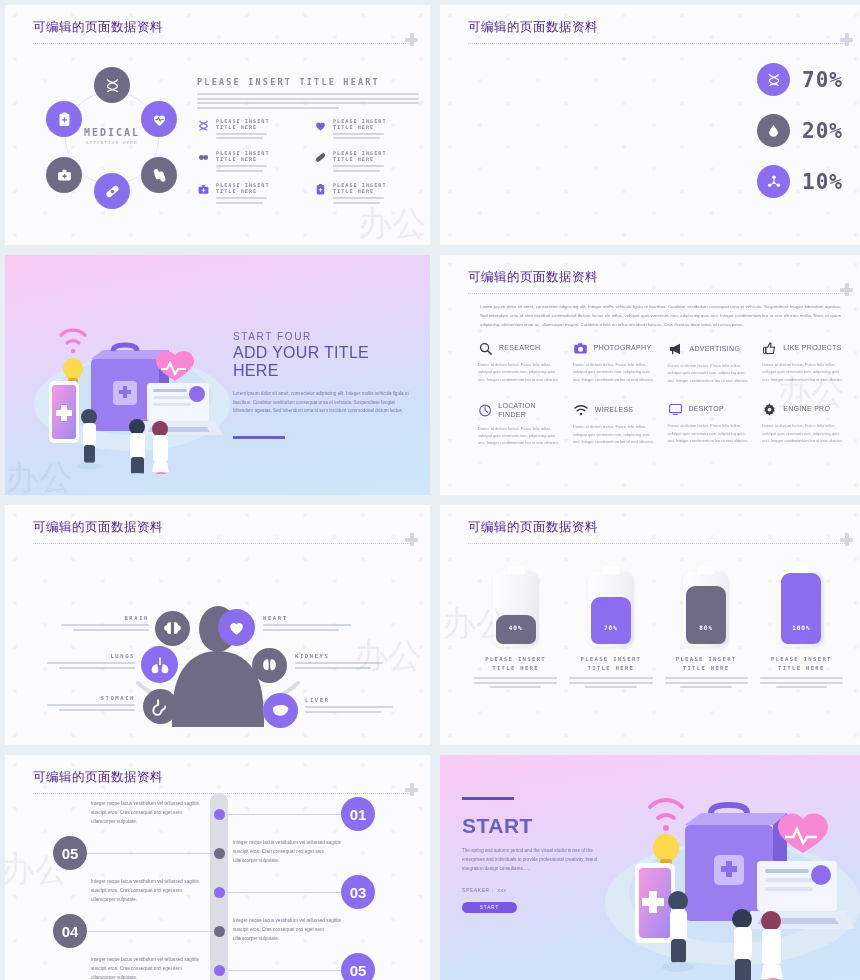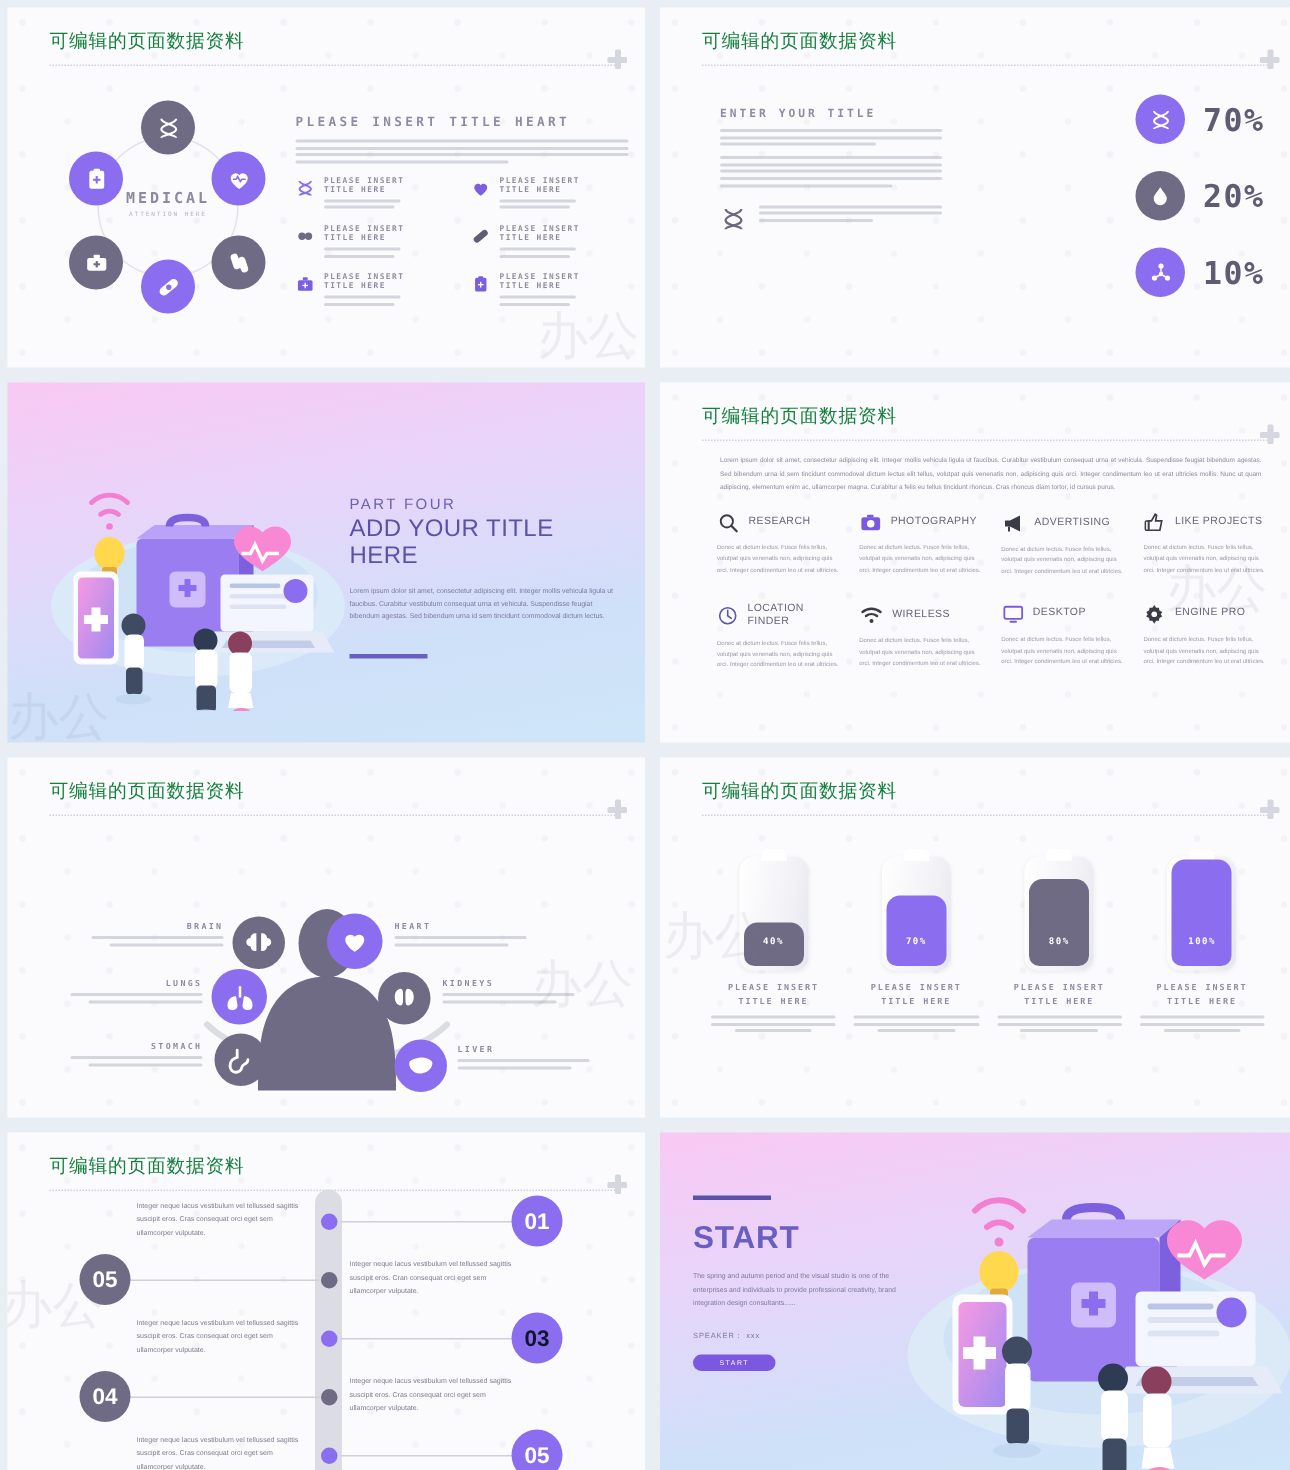--- a/index.html
+++ b/index.html
@@ -27,21 +27,21 @@
     content: "";
     position: absolute; inset: 0;
     background-image:
       radial-gradient(circle at 10px 10px, rgba(150,150,180,0.085) 2px, transparent 2.5px),
       radial-gradient(circle at 40px 32px, rgba(150,150,180,0.07) 2px, transparent 2.5px);
     background-size: 58px 44px, 58px 44px;
     pointer-events: none;
   }
   .hdr { position: absolute; left: 28px; top: 14px; right: 20px; }
   .hdr-title {
-    font-size: 12.5px; color: #15803d; letter-spacing: .5px;
+    font-size: 12.5px; color: #4c1d95; letter-spacing: .5px;
     font-family: "DejaVu Sans", "Liberation Sans", sans-serif;
   }
   .hdr-rule {
     margin-top: 7px; height: 0;
     border-top: 1px dotted #cfd2dd;
   }
   .hdr-plus {
     position: absolute; right: -8px; top: 14px;
     width: 13px; height: 13px; color: #d3d5df;
   }
@@ -291,46 +291,20 @@
 
   <div class="slide pattern">
     <div class="hdr">
       <div class="hdr-title">可编辑的页面数据资料</div>
       <div class="hdr-rule"></div>
       <div class="hdr-plus">
           <div class="plus-shape"></div>
         </div>
     </div>
 
-    <div style="position:absolute;left:40px;top:66px;width:148px;">
-      <div class="s2-h">ENTER YOUR TITLE</div>
-      <div class="tl">
-        <i style="width:100%"></i>
-          <i style="width:100%"></i>
-          <i style="width:70%"></i>
-      </div>
-      <div class="tl" style="margin-top:7px">
-        <i style="width:100%"></i>
-          <i style="width:100%"></i>
-          <i style="width:100%"></i>
-          <i style="width:100%"></i>
-          <i style="width:78%"></i>
-      </div>
-      <div style="display:flex;gap:8px;margin-top:12px">
-        <svg width="18" height="18" viewBox="0 0 24 24" style="flex:none">
-          <path d="M5 3c0 5 14 5 14 10S5 18 5 21" stroke="#6a6780" stroke-width="2" fill="none"></path>
-          <path d="M19 3c0 5-14 5-14 10s14 5 14 8" stroke="#6a6780" stroke-width="2" fill="none"></path>
-          </svg>
-        <div class="tl" style="flex:1">
-            <i style="width:100%"></i>
-            <i style="width:100%"></i>
-            <i style="width:62%"></i>
-          </div>
-      </div>
-    </div>
 
     <div class="s2-stats">
       <div class="s2-stat">
         <div class="circ pur">
           <svg width="16" height="16" viewBox="0 0 24 24">
             <path d="M5 3c0 5 14 5 14 10S5 18 5 21" stroke="#fff" stroke-width="2" fill="none"></path>
             <path d="M19 3c0 5-14 5-14 10s14 5 14 8" stroke="#fff" stroke-width="2" fill="none"></path>
             </svg>
         </div>
         <div class="num">70%</div>
@@ -424,21 +398,21 @@
         </g>
       <g>
         <circle cx="133" cy="130" r="8" fill="#8a3f5c"></circle>
           <rect x="126" y="136" width="15" height="27" rx="4" fill="#fff"></rect>
         <path d="M127 163h13l2 10h-17z" fill="#fff"></path>
           <ellipse cx="134" cy="176" rx="6" ry="3" fill="#f48bbf"></ellipse>
         </g>
     </svg>
 
     <div class="hero-txt" style="left:228px;top:76px;width:178px">
-      <div class="part">PART FOUR</div>
+      <div class="part">START FOUR</div>
       <div class="bigtitle">ADD YOUR TITLE HERE</div>
       <div class="lorem">Lorem ipsum dolor sit amet, consectetur adipiscing elit. Integer mollis vehicula ligula ut faucibus. Curabitur vestibulum consequat urna et vehicula. Suspendisse feugiat bibendum agestas. Sed bibendum urna id sem tincidunt commodoval dictum lectus.</div>
       <div class="underbar"></div>
     </div>
     <div class="wm" style="left:0;bottom:-6px;">办公</div>
   </div>
 
   <div class="slide pattern">
     <div class="hdr">
       <div class="hdr-title">可编辑的页面数据资料</div>
@@ -731,21 +705,21 @@
     <div style="position:absolute;left:336px;top:42px;width:34px;height:34px;border-radius:50%;background:#8b6ef0;display:flex;align-items:center;justify-content:center;color:#fff;font-size:15px;font-weight:bold">01</div>
     <div style="position:absolute;left:86px;top:44px;width:108px;font-size:4.7px;line-height:1.95;color:#7e7c90">Integer neque lacus vestibulum vel tellussed sagittis suscipit eros. Cras consequat orci eget sem ullamcorper vulputate.</div>
 
     <div style="position:absolute;left:208.5px;top:93px;width:11px;height:11px;border-radius:50%;background:#6f6b85"></div>
     <div class="s7-conn" style="left:82px;top:98px;width:126px"></div>
     <div style="position:absolute;left:48px;top:81px;width:34px;height:34px;border-radius:50%;background:#6f6b85;display:flex;align-items:center;justify-content:center;color:#fff;font-size:15px;font-weight:bold">05</div>
     <div style="position:absolute;left:228px;top:83px;width:112px;font-size:4.7px;line-height:1.95;color:#7e7c90">Integer neque lacus vestibulum vel tellussed sagittis suscipit eros. Cran consequat orci eget sem ullamcorper vulputate.</div>
 
     <div style="position:absolute;left:208.5px;top:132px;width:11px;height:11px;border-radius:50%;background:#8b6ef0"></div>
     <div class="s7-conn" style="left:222px;top:137px;width:120px"></div>
-    <div style="position:absolute;left:336px;top:120px;width:34px;height:34px;border-radius:50%;background:#8b6ef0;display:flex;align-items:center;justify-content:center;color:#0f172a;font-size:15px;font-weight:bold">03</div>
+    <div style="position:absolute;left:336px;top:120px;width:34px;height:34px;border-radius:50%;background:#8b6ef0;display:flex;align-items:center;justify-content:center;color:#ffffff;font-size:15px;font-weight:bold">03</div>
     <div style="position:absolute;left:86px;top:122px;width:108px;font-size:4.7px;line-height:1.95;color:#7e7c90">Integer neque lacus vestibulum vel tellussed sagittis suscipit eros. Cras consequat orci eget sem ullamcorper vulputate.</div>
 
     <div style="position:absolute;left:208.5px;top:171px;width:11px;height:11px;border-radius:50%;background:#6f6b85"></div>
     <div class="s7-conn" style="left:82px;top:176px;width:126px"></div>
     <div style="position:absolute;left:48px;top:159px;width:34px;height:34px;border-radius:50%;background:#6f6b85;display:flex;align-items:center;justify-content:center;color:#fff;font-size:15px;font-weight:bold">04</div>
     <div style="position:absolute;left:228px;top:161px;width:112px;font-size:4.7px;line-height:1.95;color:#7e7c90">Integer neque lacus vestibulum vel tellussed sagittis suscipit eros. Cras consequat orci eget sem ullamcorper vulputate.</div>
 
     <div style="position:absolute;left:208.5px;top:210px;width:11px;height:11px;border-radius:50%;background:#8b6ef0"></div>
     <div class="s7-conn" style="left:222px;top:215px;width:120px"></div>
     <div style="position:absolute;left:336px;top:198px;width:34px;height:34px;border-radius:50%;background:#8b6ef0;display:flex;align-items:center;justify-content:center;color:#fff;font-size:15px;font-weight:bold">05</div>

